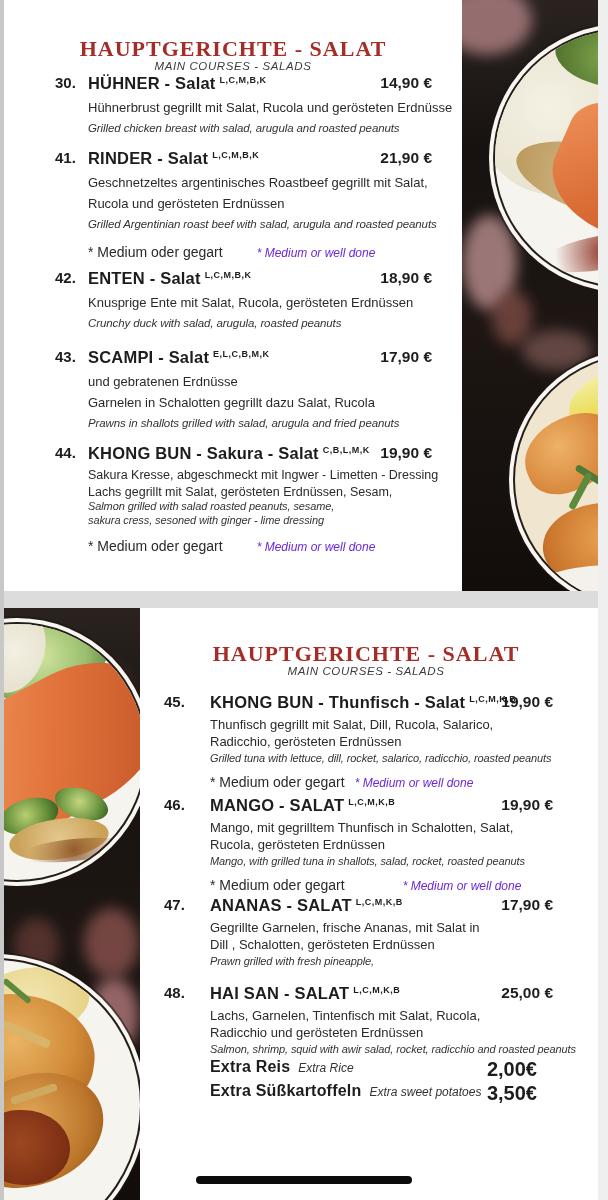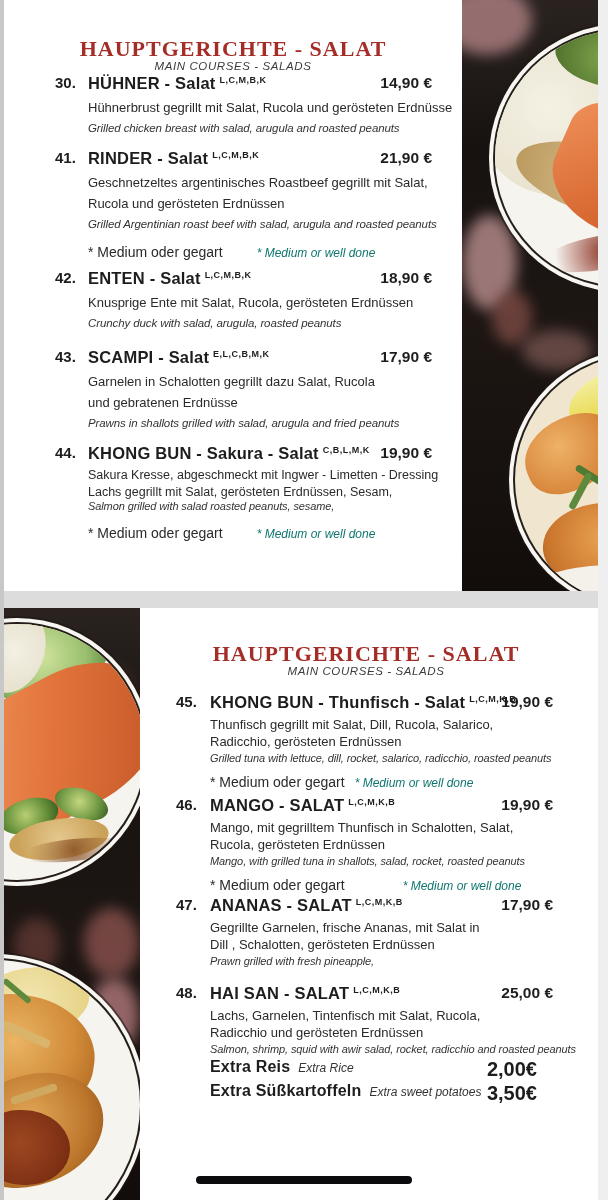--- a/index.html
+++ b/index.html
@@ -24,29 +24,29 @@
   #card2 .page-subtitle{left:130px;top:57px;width:464px;}
 
   .item{position:absolute;left:0;width:100%;color:#222;}
   .head{position:relative;height:18px;margin-bottom:5px;}
   .num{position:absolute;font-weight:bold;font-size:15px;color:#1d1d1d;}
   .name{position:absolute;font-weight:bold;font-size:16.5px;letter-spacing:.2px;color:#1d1d1d;white-space:nowrap;}
   .codes{font-size:9px;font-weight:bold;letter-spacing:.5px;vertical-align:6px;margin-left:4px;}
   .price{position:absolute;font-weight:bold;font-size:15.5px;color:#1d1d1d;white-space:nowrap;}
 
   .p1 .num{left:51px;} .p1 .name{left:84px;} .p1 .price{right:166px;}
-  .p2 .num{left:172px;} .p2 .name{left:206px;} .p2 .price{right:45px;}
+  .p2 .num{left:160px;} .p2 .name{left:206px;} .p2 .price{right:45px;}
   .p1 .de,.p1 .en,.p1 .note{margin-left:84px;}
   .p2 .de,.p2 .en,.p2 .note{margin-left:206px;}
 
   .de{font-size:13px;line-height:21px;color:#2a2a2a;white-space:nowrap;}
   .en{font-style:italic;font-size:11.5px;line-height:20px;color:#333;white-space:nowrap;letter-spacing:-.1px;}
   .note{margin-top:9px;white-space:nowrap;}
   .note-de{font-size:14px;color:#2a2a2a;}
-  .note-en{font-style:italic;font-size:12px;color:#0f766e;margin-left:34px;}
+  .note-en{font-style:italic;font-size:12px;color:#6d28d9;margin-left:34px;}
   #item45 .note-en{margin-left:10px;}
   #item46 .note-en{margin-left:58px;}
 
   .tight .de{font-size:12.5px;line-height:16.5px;}
   .tight .en{line-height:13.5px;font-size:11px;}
   .tight .note{margin-top:10px;}
   .p2 .de{font-size:13px;line-height:17px;}
   .p2 .en{line-height:16px;font-size:11px;}
   .p2 .note{margin-top:7px;}
 
@@ -114,34 +114,35 @@
       <div class="de">Knusprige Ente mit Salat, Rucola, gerösteten Erdnüssen</div>
       <div class="en">Crunchy duck with salad, arugula, roasted peanuts</div>
     </div>
 
     <div class="item p1" id="item43" style="top:348px">
       <div class="head">
         <span class="num">43.</span>
         <span class="name"><span>SCAMPI - Salat</span><sup class="codes">E,L,C,B,M,K</sup></span>
         <span class="price">17,90 €</span>
       </div>
+      <div class="de">und gebratenen Erdnüsse</div>
       <div class="de">Garnelen in Schalotten gegrillt dazu Salat, Rucola</div>
-      <div class="de">und gebratenen Erdnüsse</div>
       <div class="en">Prawns in shallots grilled with salad, arugula and fried peanuts</div>
     </div>
 
     <div class="item p1 tight" id="item44" style="top:444px">
       <div class="head">
         <span class="num">44.</span>
         <span class="name"><span>KHONG BUN - Sakura - Salat</span><sup class="codes">C,B,L,M,K</sup></span>
         <span class="price">19,90 €</span>
       </div>
       <div class="de">Sakura Kresse, abgeschmeckt mit Ingwer - Limetten - Dressing</div>
       <div class="de">Lachs gegrillt mit Salat, gerösteten Erdnüssen, Sesam,</div>
       <div class="en">Salmon grilled with salad roasted peanuts, sesame,</div>
+      <div class="en">sakura cress, sesoned with ginger - lime dressing</div>
       <div class="note">
         <span class="note-de">* Medium oder gegart</span><span class="note-en">* Medium or well done</span>
       </div>
     </div>
 
     <div id="strip1" class="photo-strip">
       <div class="blossom" style="left:-20px;top:-15px;width:90px;height:70px;background:#b08184;"></div>
       <div class="blossom" style="left:0px;top:215px;width:55px;height:95px;background:#bb8f90;"></div>
       <div class="blossom" style="left:30px;top:290px;width:40px;height:55px;background:#7c4a44;"></div>
       <div class="blossom" style="left:60px;top:330px;width:70px;height:40px;background:#9c6f6b;opacity:.55;"></div>

